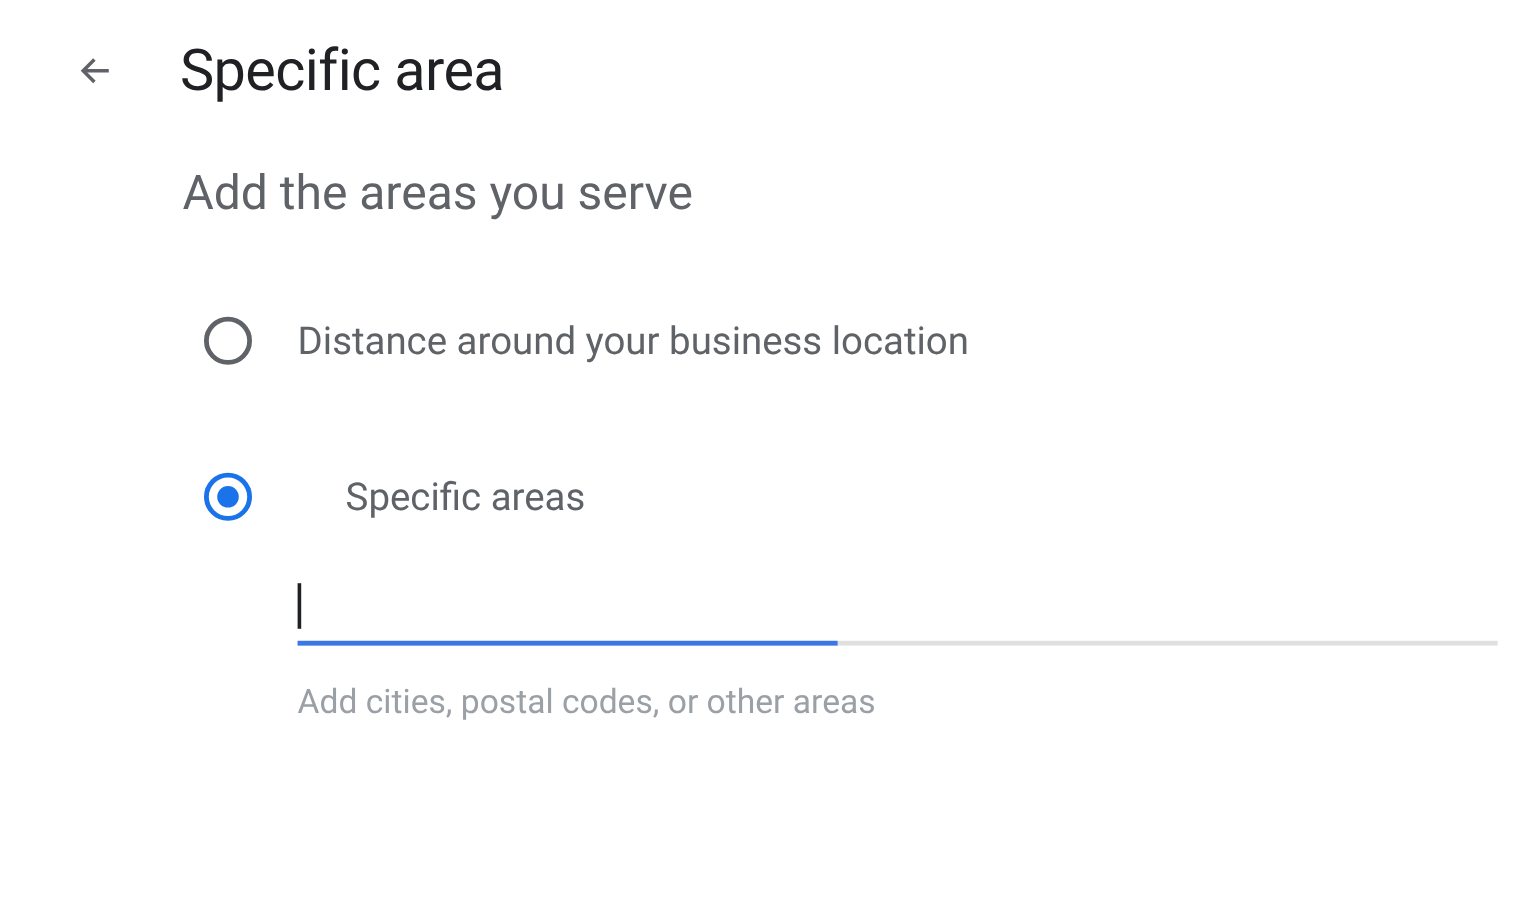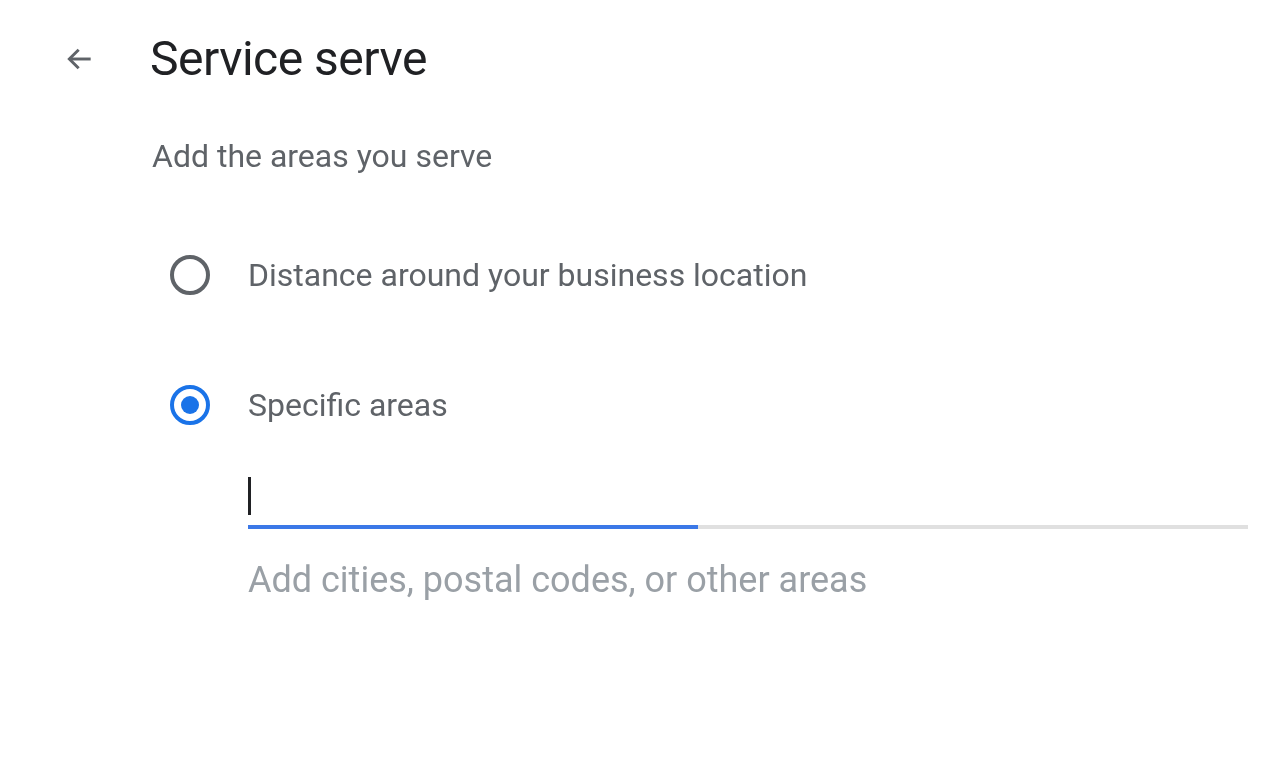--- a/index.html
+++ b/index.html
@@ -37,37 +37,38 @@
       font-size: 48px;
       font-weight: 400;
       color: #202124;
       letter-spacing: -0.5px;
     }
     .content {
       padding-left: 152px;
       padding-top: 50px;
     }
     .subtitle {
-      font-size: 32px;
+      font-size: 40px;
       color: #5f6368;
       font-weight: 400;
       margin-bottom: 80px;
     }
     .radio-group {
       padding-left: 18px;
     }
     .radio-option {
       display: flex;
       align-items: center;
       margin-bottom: 90px;
       cursor: pointer;
       text-align: center;
     }
     .radio-option.compact {
       margin-bottom: 50px;
+      gap: 40px;
     }
     .radio-circle {
       width: 40px;
       height: 40px;
       border: 4px solid #5f6368;
       border-radius: 50%;
       margin-right: 38px;
       flex-shrink: 0;
       display: flex;
       align-items: center;
@@ -133,37 +134,37 @@
       top: 2px;
       width: 3px;
       height: 38px;
       background: #202124;
       animation: blink 1s step-end infinite;
     }
     @keyframes blink {
       50% { opacity: 0; }
     }
     .helper-text {
-      font-size: 36px;
+      font-size: 28px;
       color: #9aa0a6;
       margin-top: 30px;
       font-weight: 400;
     }
   </style>
 </head>
 <body>
 
 <div class="header">
   <div class="back-arrow">
     <svg viewBox="0 0 24 24" fill="none" stroke="#5f6368" stroke-width="2.2">
       <line x1="20" y1="12" x2="4" y2="12"></line>
       <polyline points="11 5 4 12 11 19"></polyline>
     </svg>
   </div>
-  <h1 class="page-title">Service serve</h1>
+  <h1 class="page-title">Specific area</h1>
 </div>
 
 <div class="content">
   <div class="subtitle">Add the areas you serve</div>
 
   <div class="radio-group">
     <div class="radio-option">
       <div class="radio-circle"></div>
       <div class="radio-label">Distance around your business location</div>
     </div>

